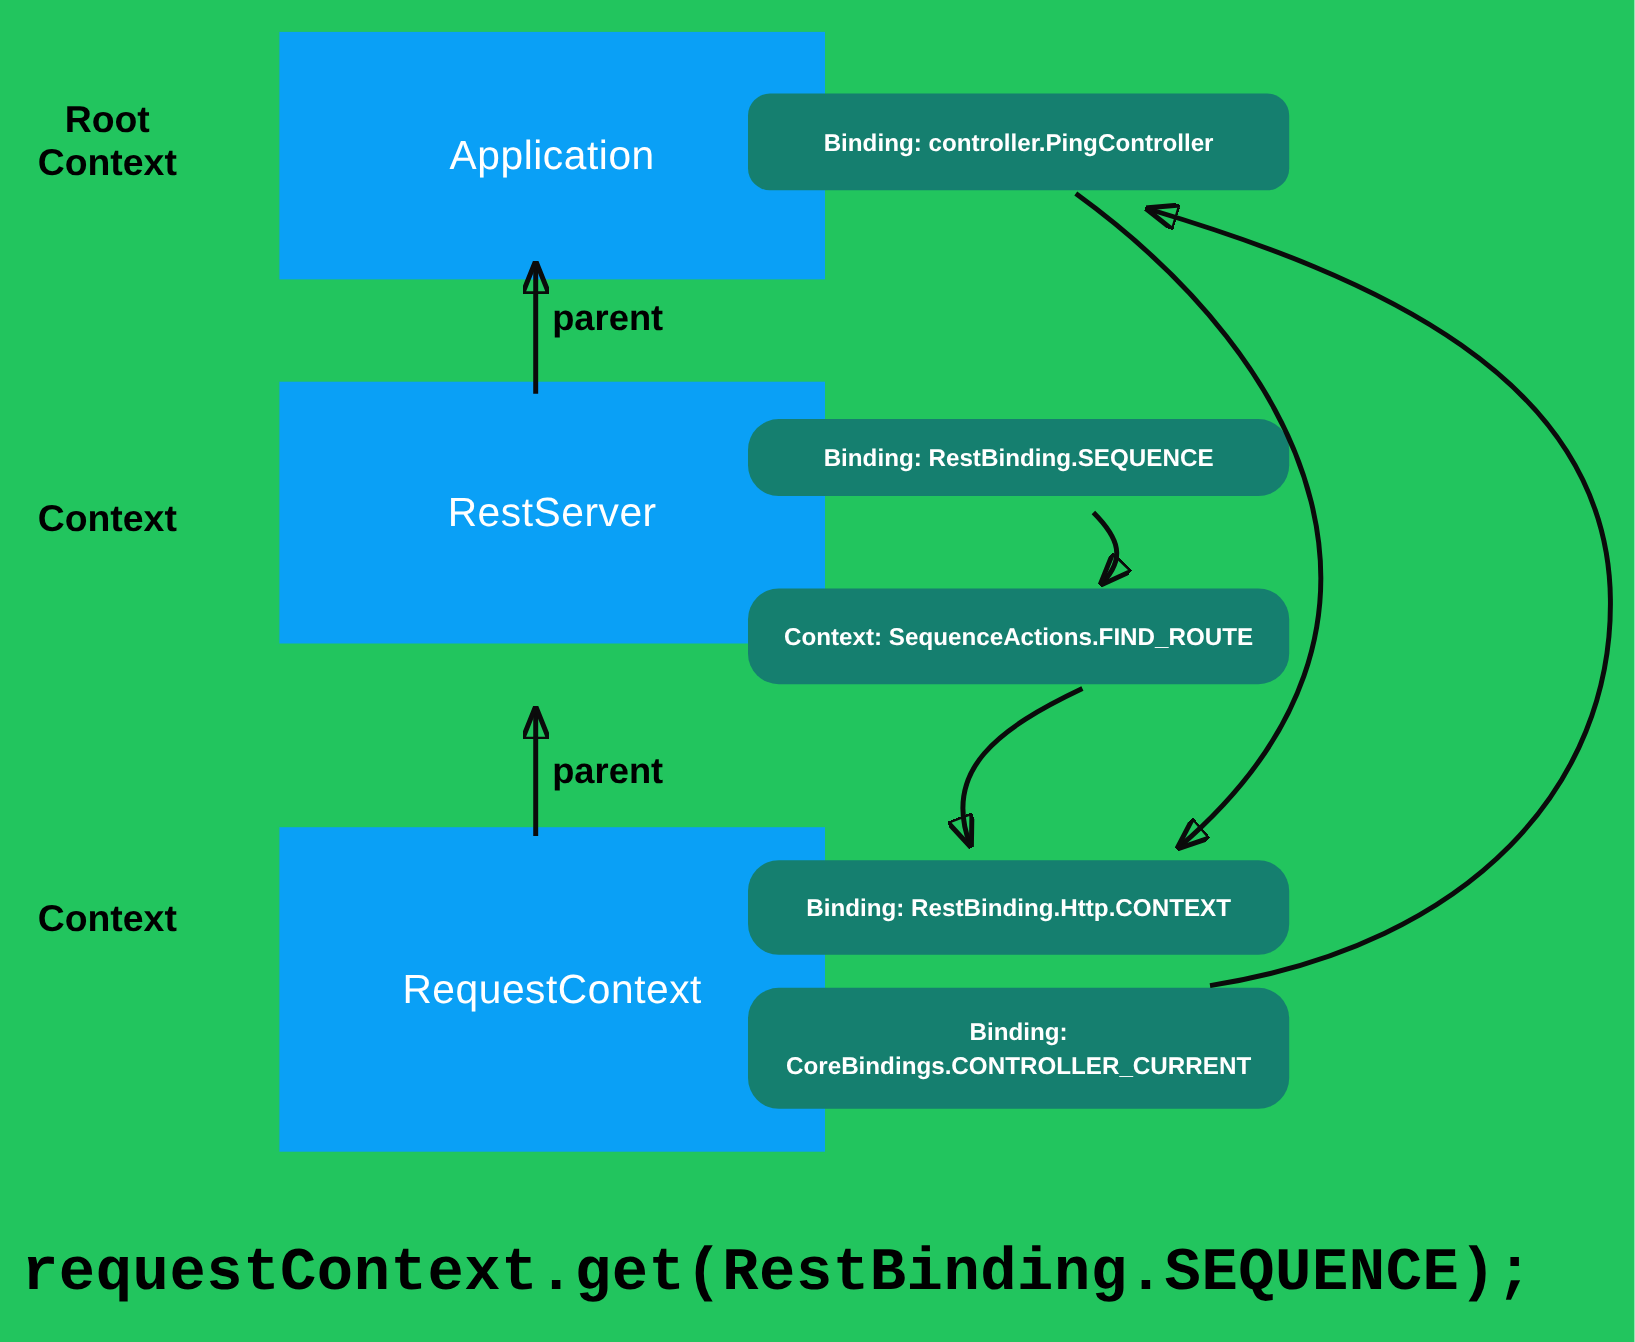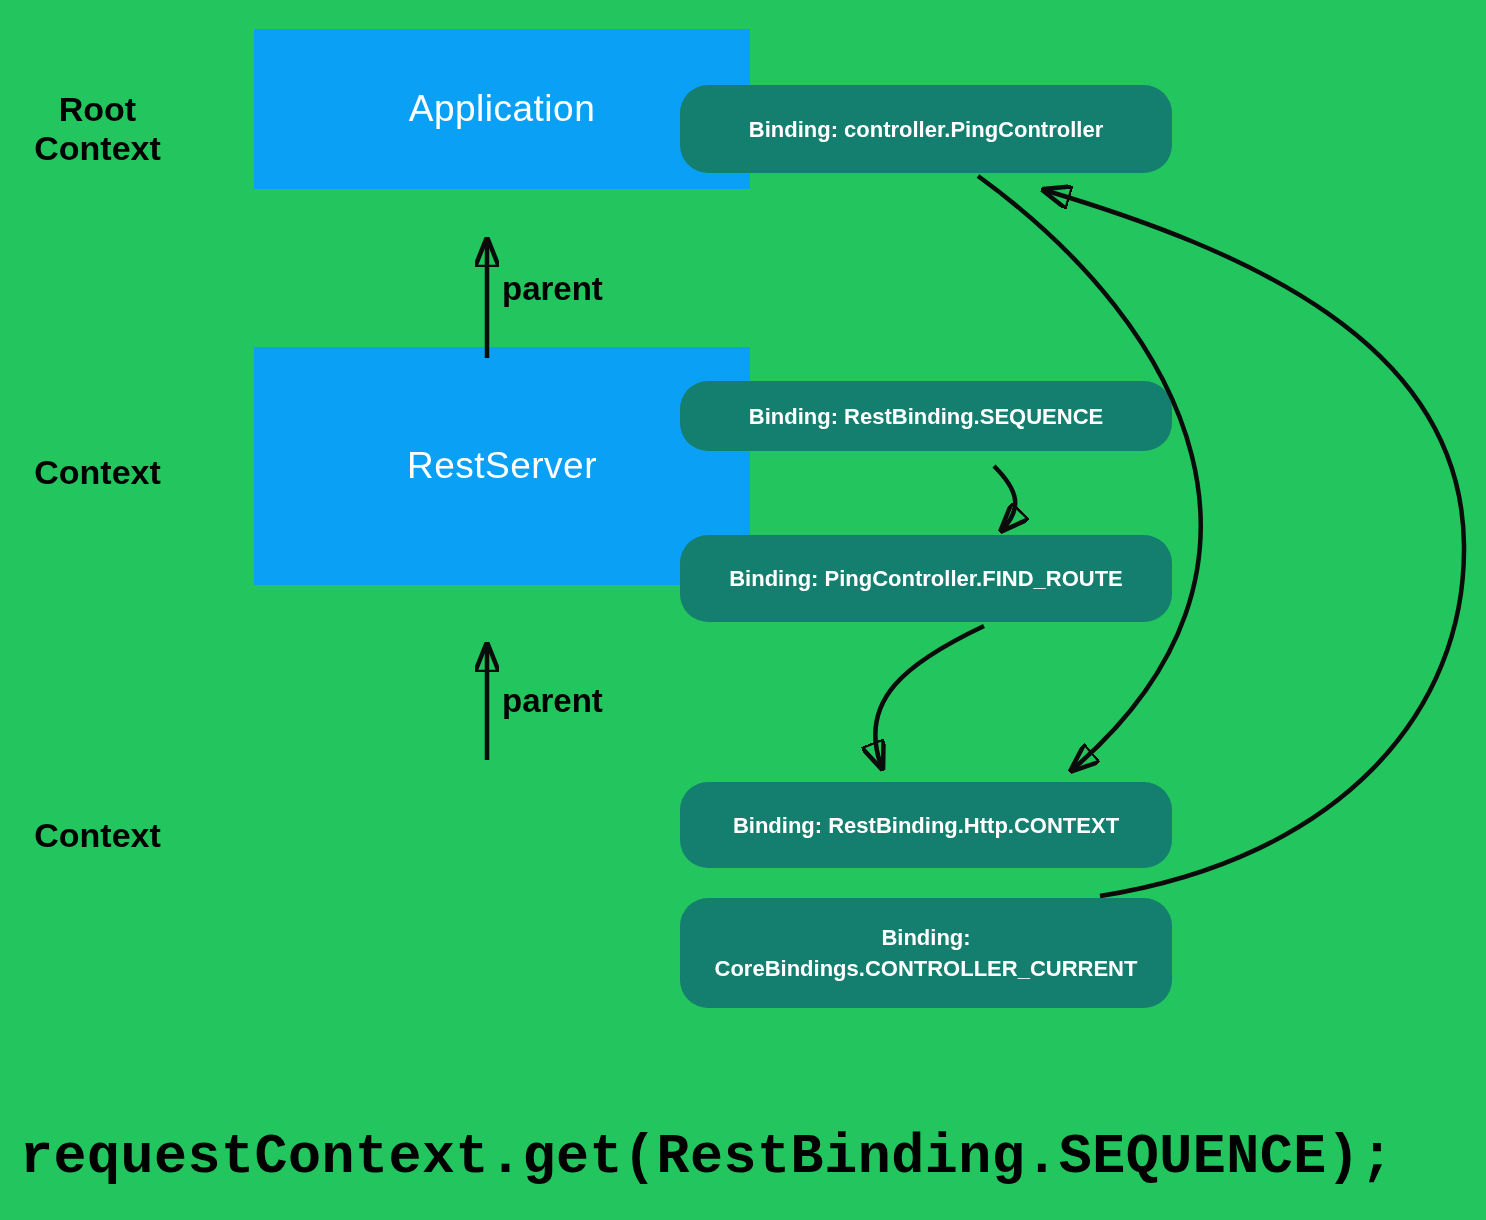--- a/index.html
+++ b/index.html
@@ -13,21 +13,21 @@
   
   .ctx-box{
     position:absolute;left:254px;width:496px;
     background:var(--box-blue);
     display:flex;align-items:center;justify-content:center;
     z-index:1;
   }
   .ctx-box .title{
     color:#ffffff;font-size:37px;font-weight:400;letter-spacing:0.5px;
   }
-  #box-application{top:29px;height:160px;}
+  #box-application{top:29px;height:225px;}
   #box-restserver{top:347px;height:238px;}
   #box-requestcontext{top:752px;height:295px;}
 
   
   .row-label{
     position:absolute;left:0;width:195px;
     text-align:center;color:#000;
     font-size:34px;font-weight:700;line-height:39px;
     z-index:2;
   }
@@ -49,21 +49,21 @@
     background:var(--pill-teal);
     border-radius:28px;
     display:flex;align-items:center;justify-content:center;
     text-align:center;
     color:#ffffff;font-size:22px;font-weight:700;line-height:31px;
     z-index:2;
     box-sizing:border-box;
     padding:0 10px;
   }
   .pill.one-line{white-space:nowrap;}
-  #pill-pingcontroller{top:85px;height:88px;}
+  #pill-pingcontroller{top:85px;height:88px;border-radius:20px;}
   #pill-sequence{top:381px;height:70px;}
   #pill-findroute{top:535px;height:87px;}
   #pill-httpcontext{top:782px;height:86px;}
   #pill-controllercurrent{top:898px;height:110px;border-radius:28px;}
 
   
   #edges{
     position:absolute;left:0;top:0;width:1486px;height:1220px;
     z-index:3;pointer-events:none;
   }
@@ -92,27 +92,30 @@
   <div class="row-label" id="label-resolution">
     <div>Context</div>
   </div>
 
   <div class="ctx-box" id="box-application">
     <span class="title">Application</span>
   </div>
   <div class="ctx-box" id="box-restserver">
     <span class="title">RestServer</span>
   </div>
+  <div class="ctx-box" id="box-requestcontext">
+    <span class="title">RequestContext</span>
+  </div>
 
   <div class="parent-label" id="parent-label-1">parent</div>
   <div class="parent-label" id="parent-label-2">parent</div>
 
   <div class="pill one-line" id="pill-pingcontroller">Binding: controller.PingController</div>
   <div class="pill one-line" id="pill-sequence">Binding: RestBinding.SEQUENCE</div>
-  <div class="pill one-line" id="pill-findroute">Binding: PingController.FIND_ROUTE</div>
+  <div class="pill one-line" id="pill-findroute">Context: SequenceActions.FIND_ROUTE</div>
   <div class="pill one-line" id="pill-httpcontext">Binding: RestBinding.Http.CONTEXT</div>
   <div class="pill" id="pill-controllercurrent">Binding: CoreBindings.CONTROLLER_CURRENT</div>
 
   <svg id="edges" viewBox="0 0 1486 1220" xmlns="http://www.w3.org/2000/svg">
     <defs>
       <marker id="ah" markerUnits="userSpaceOnUse" markerWidth="30" markerHeight="24" refX="27" refY="12" orient="auto">
         <path d="M0,0 L30,12 L0,24 Z" stroke="none" fill="#0b0b0b"></path>
       </marker>
     </defs>
     <path d="M 487 358 L 487 240" marker-end="url(#ah)"></path>

